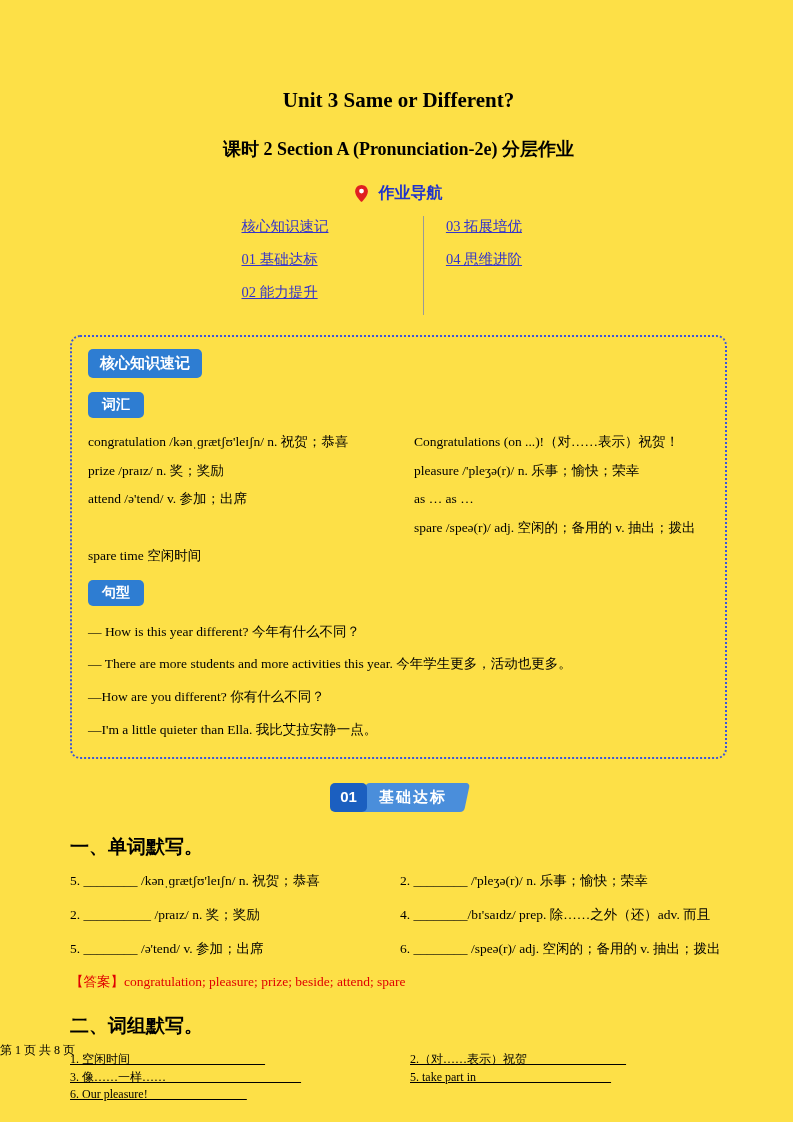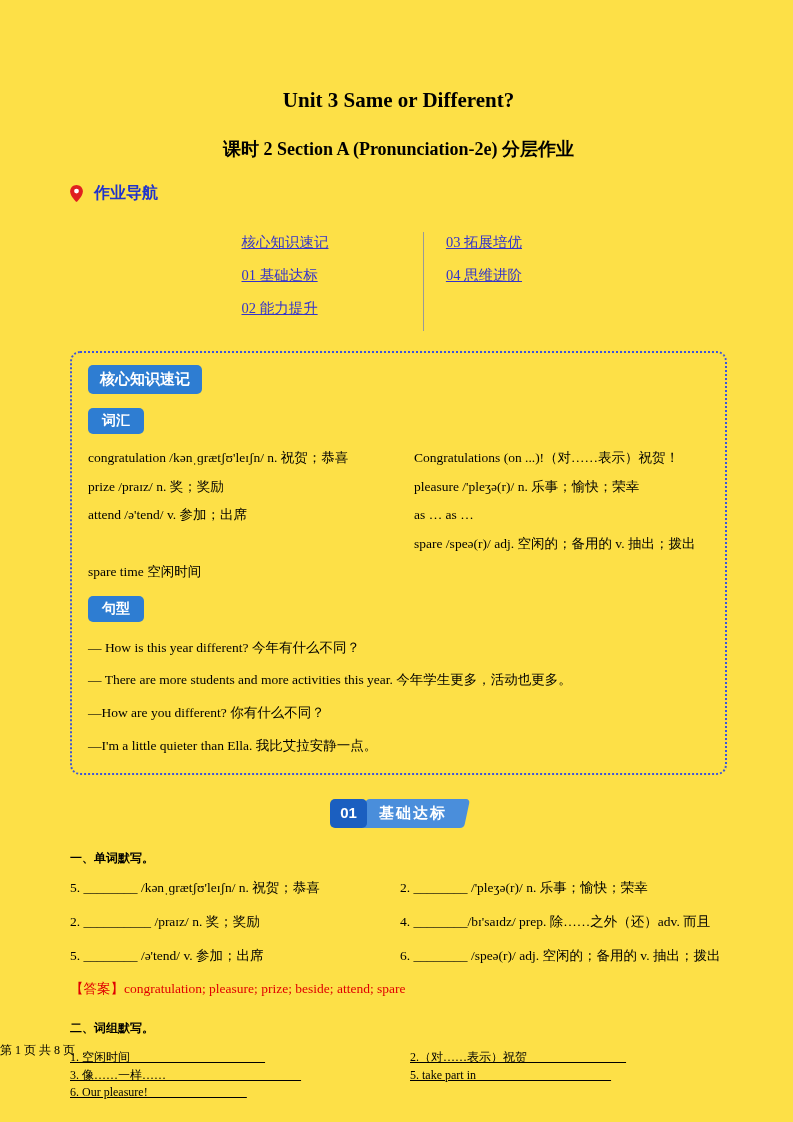--- a/index.html
+++ b/index.html
@@ -18,24 +18,24 @@
     width:793px;height:1122px;position:relative;margin:0 auto;
     background:#fde047;color:#000;
     font-family:"Liberation Serif","DejaVu Serif",serif;
     overflow:hidden;
   }
   .content{padding:88px 66px 0 70px;}
   h1.title{font-size:21px;text-align:center;margin:0 0 24px 0;font-weight:bold;}
   h2.subtitle{font-size:18px;text-align:center;margin:0 0 22px 0;font-weight:bold;}
 
   .nav-header{
-    display:flex;align-items:center;gap:11px;
+    display:flex;align-items:center;justify-content:center;gap:11px;
     color:var(--nav-header-blue);
     font-family:"Liberation Sans","DejaVu Sans",sans-serif;
-    font-weight:bold;font-size:16px;margin-bottom:28px;
+    font-weight:bold;font-size:16px;margin-bottom:12px;
   }
   .nav-table{
     display:flex;justify-content:center;align-items:stretch;
     margin:0 auto 20px auto;width:330px;
   }
   .nav-col{display:flex;flex-direction:column;}
   .nav-col.left{width:190px;padding-left:8px;}
   .nav-col.right{width:140px;padding-left:22px;}
   .nav-divider{width:0;border-left:1px solid #999;}
   .nav-link{
@@ -83,21 +83,21 @@
     padding:5px 20px 5px 16px;position:relative;z-index:1;
   }
   .section-label{
     display:inline-block;transform:skewX(12deg);
     color:#fff;font-family:"Liberation Sans","DejaVu Sans",sans-serif;
     font-weight:bold;font-size:15px;letter-spacing:2px;
   }
 
   .part-title{
     font-family:"Liberation Sans","DejaVu Sans",sans-serif;
-    font-weight:bold;font-size:12px;margin:22px 0 12px 0;
+    font-weight:bold;font-size:19px;margin:22px 0 12px 0;
   }
   .items-grid{
     display:grid;grid-template-columns:330px 1fr;
     row-gap:15px;font-size:13.5px;line-height:1.4;
   }
   .item{display:block;padding-right:4px;}
   .answer-line{
     color:var(--answer-red);font-size:13.5px;margin:14px 0 0 0;
   }
   .phrase-grid{

